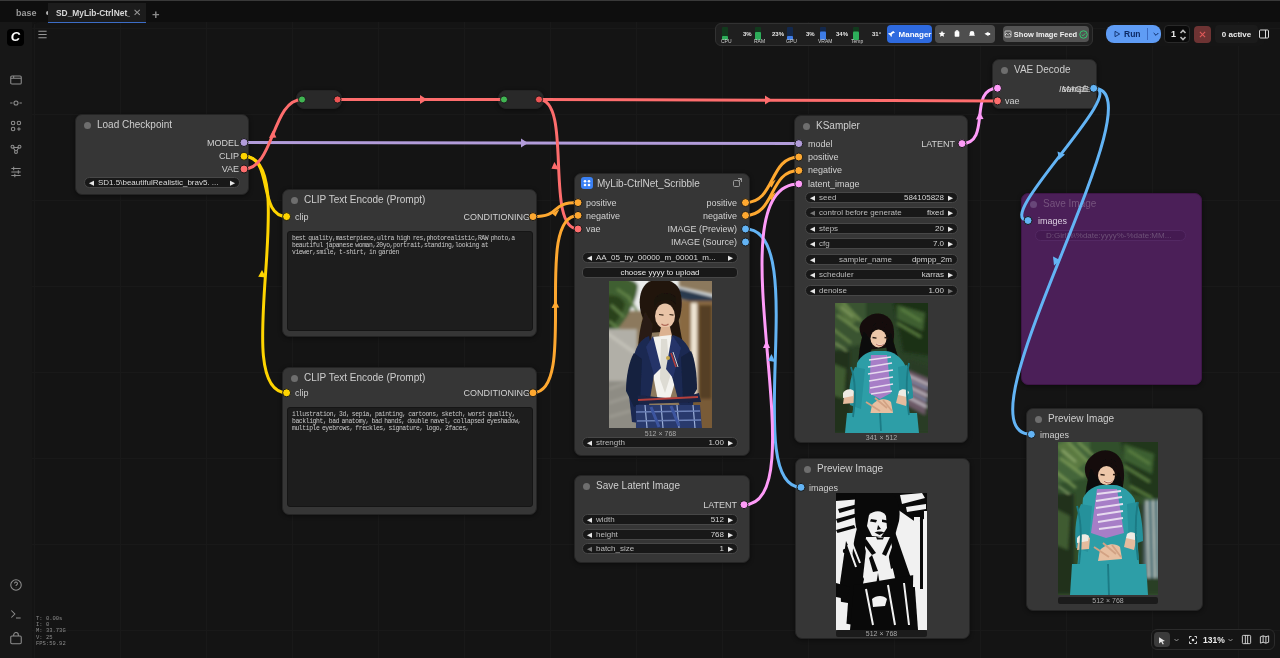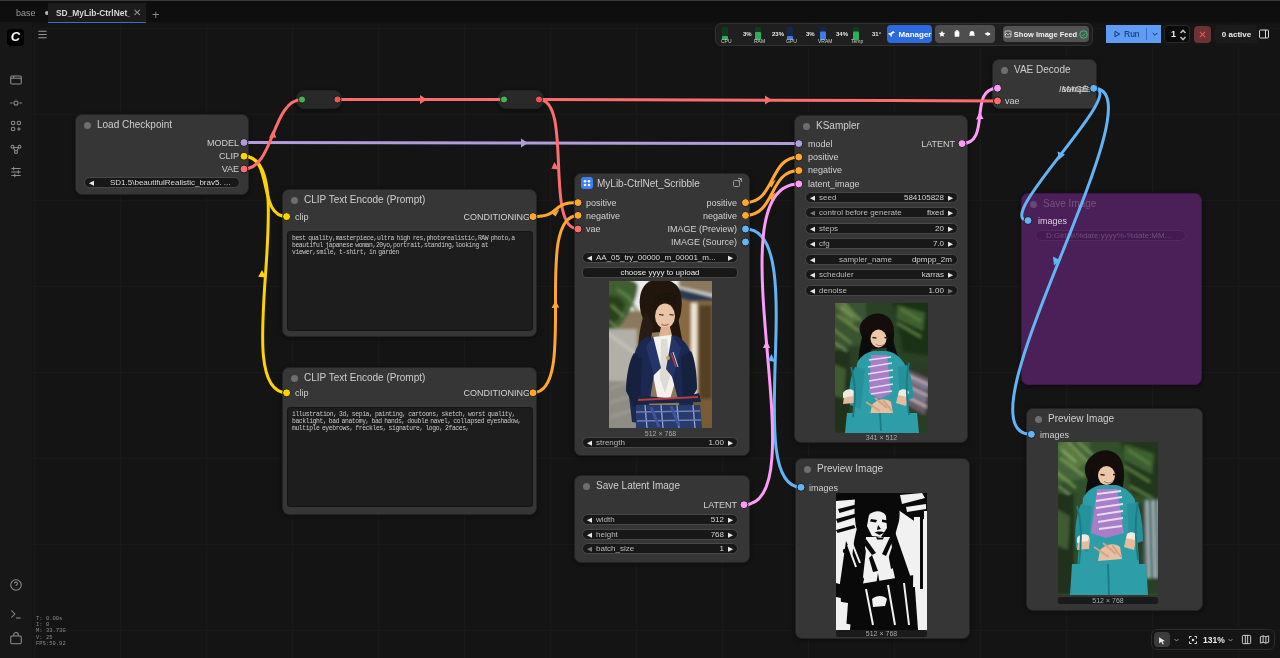--- a/index.html
+++ b/index.html
@@ -12,21 +12,21 @@
       linear-gradient(to right, #1a1a1a 1px, transparent 1px),
       linear-gradient(to bottom, #1a1a1a 1px, transparent 1px);
     background-size:86px 86px;
     background-position:2px 6px;
     border-top-left-radius:8px;
   }
   
   #tabbar { position:absolute; left:0; top:0; width:1280px; height:22px; background:#0f0f0f;
     border-top:1px solid #3a3a3a; }
   .tab { position:absolute; top:2px; height:20px; font-size:9px; color:#9b9b9b;
-    display:flex; align-items:center; white-space:nowrap; }
+    display:flex; align-items:center; white-space:nowrap;font-weight:bold; }
   #tab-base { left:8px; width:40px; padding-left:8px; }
   #tab-base .dot { flex:none; width:4px; height:4px; border-radius:50%; background:#b5b5b5; margin-left:9px; }
   #tab-active { left:48px; width:98px; background:#1d1d1d; color:#d8d8d8; padding-left:8px;
     border-bottom:1.5px solid #3d6ec8; font-weight:bold; font-size:8.4px; }
   #tab-active .txt { display:inline-block; max-width:74px; overflow:hidden; white-space:nowrap; }
   #tab-active .x { color:#9a9a9a; font-weight:normal; margin-left:3px; font-size:10px; }
   #tab-plus { left:152px; color:#8a8a8a; font-size:13px; top:3px; }
   
   #sidebar { position:absolute; left:0; top:22px; width:32px; bottom:0; background:#181818; }
   #logo { position:absolute; left:7px; top:7px; width:17px; height:17px; background:#000;
@@ -201,21 +201,21 @@
     <svg style="position:absolute;left:395px;top:5px;" width="8" height="13" fill="#6a6a6a">
       <circle cx="2" cy="2" r="1.2"></circle>
         <circle cx="6" cy="2" r="1.2"></circle>
       <circle cx="2" cy="6.5" r="1.2"></circle>
         <circle cx="6" cy="6.5" r="1.2"></circle>
       <circle cx="2" cy="11" r="1.2"></circle>
         <circle cx="6" cy="11" r="1.2"></circle>
     </svg>
 
     <div style="position:absolute;left:390px;top:0px;width:160px;height:23px;background:#161616;border-radius:6px;"></div>
-    <div style="position:absolute;left:391px;top:2px;width:55px;height:18px;background:#609df6;border-radius:0;color:#0d2b66;font-size:8.5px;font-weight:normal;display:flex;align-items:center;">
+    <div style="position:absolute;left:391px;top:2px;width:55px;height:18px;background:#609df6;border-radius:8px;color:#0d2b66;font-size:8.5px;font-weight:bold;display:flex;align-items:center;">
       <svg width="8" height="8" viewBox="0 0 24 24" fill="none" stroke="#0d2b66" stroke-width="2.6" style="margin:0 3px 0 7px;">
           <path d="M6 4l14 8-14 8z"></path>
         </svg>
       Run
       <div style="width:1px;height:12px;background:#3c6cc4;margin-left:6px;"></div>
       <svg width="8" height="8" viewBox="0 0 24 24" fill="none" stroke="#0d2b66" stroke-width="3" style="margin-left:4px;">
           <path d="M5 9l7 7 7-7"></path>
         </svg>
     </div>
     <div style="position:absolute;left:449px;top:2px;width:26px;height:18px;background:#0b0b0b;border:1px solid #2a2a2a;border-radius:4px;color:#eee;font-size:9px;font-weight:bold;">
@@ -265,21 +265,21 @@
   </div>
   <div id="nodes">
 
     <div class="node" style="left:75px;top:114px;width:174px;height:81px;">
       <div class="ndot"></div>
         <div class="ntitle">Load Checkpoint</div>
     </div>
     <div class="plabel" style="left:205px;top:138px;width:34px;text-align:right;">MODEL</div>
     <div class="plabel" style="left:205px;top:151px;width:34px;text-align:right;">CLIP</div>
     <div class="plabel" style="left:205px;top:164px;width:34px;text-align:right;">VAE</div>
-    <div class="widget" style="left:84px;top:177px;width:156px;gap:12px;">
+    <div class="widget" style="left:84px;top:177px;width:156px;">
       <span class="arr">◀</span>
         <span class="wname" style="color:#ddd;">SD1.5\beautifulRealistic_brav5. ...</span>
       <span class="wval"></span>
         <span class="arr">▶</span>
     </div>
 
     <div class="node" style="left:282px;top:189px;width:255px;height:148px;">
       <div class="ndot"></div>
         <div class="ntitle">CLIP Text Encode (Prompt)</div>
     </div>

